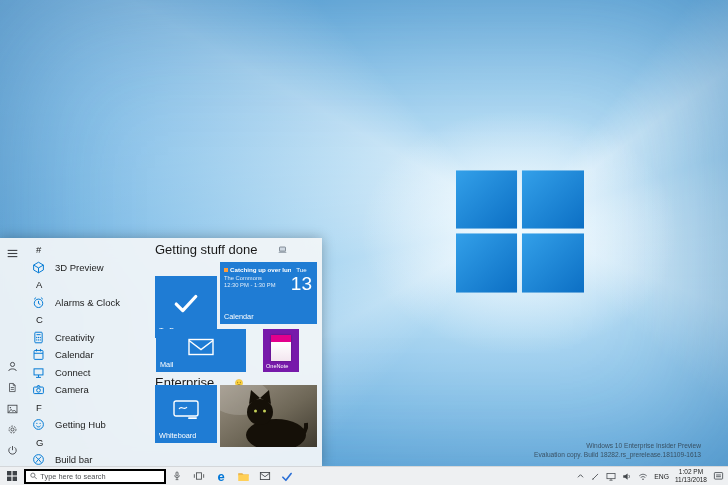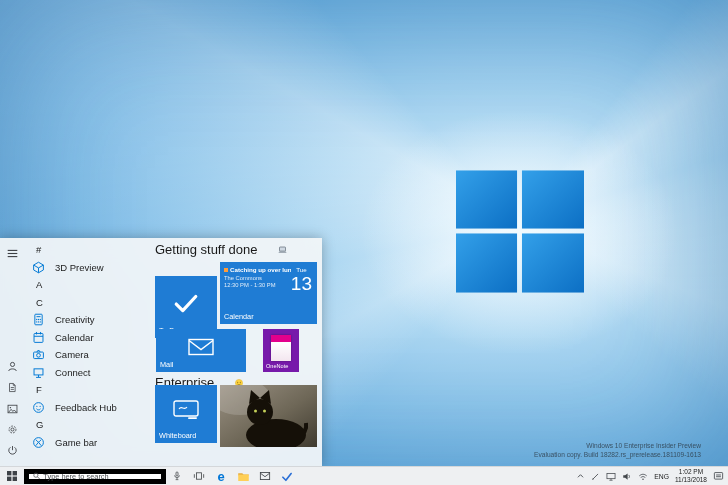--- a/index.html
+++ b/index.html
@@ -60,21 +60,21 @@
   .cal-wd{font-size:6.2px;}
   .cal-day{font-size:19px; font-weight:300; line-height:1; margin-top:1px;}
   .onenote-shot{position:absolute; left:50%; top:44%; transform:translate(-50%,-50%);
     width:20px; height:26px; box-shadow:0 0 2px rgba(0,0,0,0.35);
     background:linear-gradient(180deg,#e3008c 0%,#e3008c 28%,#ffffff 28%,#f3e6ef 100%);}
   
   .taskbar{position:absolute; left:0; right:0; bottom:0; height:19px; background:#eef0f2;
     border-top:1px solid #d4d7da; display:flex; align-items:center;}
   .tb{width:22px; height:18px; background:none; border:none; display:flex; align-items:center; justify-content:center; cursor:pointer; flex:none;}
   .tb.startbtn{width:24px;}
-  .searchbox{width:142px; height:15px; background:#fff; border:5px solid #000000;
+  .searchbox{width:142px; height:15px; background:#fff; border:2px solid #000000;
     display:flex; align-items:center; gap:3px; padding:0 4px; flex:none; cursor:text;}
   .searchbox input{border:none; outline:none; background:transparent; width:100%;
     font-size:7.4px; color:#333; font-family:"Liberation Sans",sans-serif;}
   .searchbox input::placeholder{color:#4c4f52;}
   .edge-e{font-size:13px; font-weight:bold; color:#0076d7; line-height:1;}
   .tray{margin-left:auto; display:flex; align-items:center; gap:6px; padding-right:4px;}
   .traybtn{background:none; border:none; display:flex; align-items:center; justify-content:center; cursor:pointer; padding:0;}
   .lang{font-size:6.8px; color:#1b1b1b;}
   .clock{font-size:6.5px; line-height:1.25; text-align:center; color:#1b1b1b; cursor:pointer;}
   svg{display:block;}
@@ -164,20 +164,30 @@
           <svg width="13" height="13" viewBox="0 0 16 16" fill="none" stroke="#0078d4" stroke-width="1.2">
             <polygon points="8,1.5 14,5 14,11 8,14.5 2,11 2,5"></polygon>
               <path d="M2 5l6 3.5L14 5M8 8.5v6"></path>
           </svg>
           </span>
         <span class="applabel">3D Preview</span>
       </div>
       <div class="approw header">
         <span class="applabel">A</span>
       </div>
+      <div class="approw">
+        <span class="appico">
+          <svg width="13" height="13" viewBox="0 0 16 16" fill="none" stroke="#0078d4" stroke-width="1.2">
+            <circle cx="8" cy="9" r="5.2"></circle>
+              <path d="M8 6v3.2l2.2 1.3"></path>
+              <path d="M2.6 4L5 1.9M13.4 4L11 1.9"></path>
+          </svg>
+          </span>
+        <span class="applabel">Alarms &amp; Clock</span>
+      </div>
       <div class="approw header">
         <span class="applabel">C</span>
       </div>
       <div class="approw">
         <span class="appico">
           <svg width="13" height="13" viewBox="0 0 16 16" fill="none" stroke="#0078d4" stroke-width="1.2">
             <rect x="3.5" y="1.5" width="9" height="13" rx="1"></rect>
               <path d="M5.5 4.5h5"></path>
             <g fill="#0078d4" stroke="none">
                 <circle cx="5.8" cy="8" r="0.8"></circle>
@@ -196,63 +206,63 @@
           <svg width="13" height="13" viewBox="0 0 16 16" fill="none" stroke="#0078d4" stroke-width="1.2">
             <rect x="2.5" y="3" width="11" height="11" rx="1"></rect>
               <path d="M2.5 6.5h11M5.5 1.2v3M10.5 1.2v3"></path>
           </svg>
           </span>
         <span class="applabel">Calendar</span>
       </div>
       <div class="approw">
         <span class="appico">
           <svg width="13" height="13" viewBox="0 0 16 16" fill="none" stroke="#0078d4" stroke-width="1.2">
+            <rect x="2.5" y="3.5" width="11" height="7.5"></rect>
+              <path d="M8 11v2.5M5 14h6"></path>
+          </svg>
+          </span>
+        <span class="applabel">Connect</span>
+      </div>
+      <div class="approw">
+        <span class="appico">
+          <svg width="13" height="13" viewBox="0 0 16 16" fill="none" stroke="#0078d4" stroke-width="1.2">
             <rect x="2" y="5" width="12" height="8" rx="1"></rect>
               <circle cx="8" cy="9" r="2.3"></circle>
               <path d="M6 5l1-1.8h2L10 5"></path>
           </svg>
           </span>
         <span class="applabel">Camera</span>
-      </div>
-      <div class="approw">
-        <span class="appico">
-          <svg width="13" height="13" viewBox="0 0 16 16" fill="none" stroke="#0078d4" stroke-width="1.2">
-            <rect x="2.5" y="3.5" width="11" height="7.5"></rect>
-              <path d="M8 11v2.5M5 14h6"></path>
-          </svg>
-          </span>
-        <span class="applabel">Connect</span>
       </div>
       <div class="approw header">
         <span class="applabel">F</span>
       </div>
       <div class="approw">
         <span class="appico">
           <svg width="13" height="13" viewBox="0 0 16 16" fill="none" stroke="#0078d4" stroke-width="1.2">
             <circle cx="8" cy="8" r="6"></circle>
               <g fill="#0078d4" stroke="none">
                 <circle cx="6" cy="6.6" r="0.8"></circle>
                 <circle cx="10" cy="6.6" r="0.8"></circle>
               </g>
               <path d="M5.5 9.6c1 1.8 4 1.8 5 0"></path>
           </svg>
           </span>
-        <span class="applabel">Feedback Hub</span>
+        <span class="applabel">Getting Hub</span>
       </div>
       <div class="approw header">
         <span class="applabel">G</span>
       </div>
       <div class="approw">
         <span class="appico">
           <svg width="13" height="13" viewBox="0 0 16 16" fill="none" stroke="#0078d4" stroke-width="1.2">
             <circle cx="8" cy="8" r="6"></circle>
               <path d="M4.8 4.8c2 1.4 4.9 4.7 6.4 7M11.2 4.8c-2 1.4-4.9 4.7-6.4 7"></path>
           </svg>
           </span>
-        <span class="applabel">Game bar</span>
+        <span class="applabel">Build bar</span>
       </div>
     </div>
 
     <div class="tilearea">
       <div class="grouptitle gt1">
         <span>Getting stuff done</span>
         <svg width="9" height="8" viewBox="0 0 12 10">
           <rect x="2" y="1" width="8" height="5.5" rx="0.8" fill="#cfd8e2" stroke="#5a6470" stroke-width="0.9"></rect>
           <path d="M0.5 8.5h11l-1.2-1.6H1.7z" fill="#8a95a1"></path>
         </svg>

